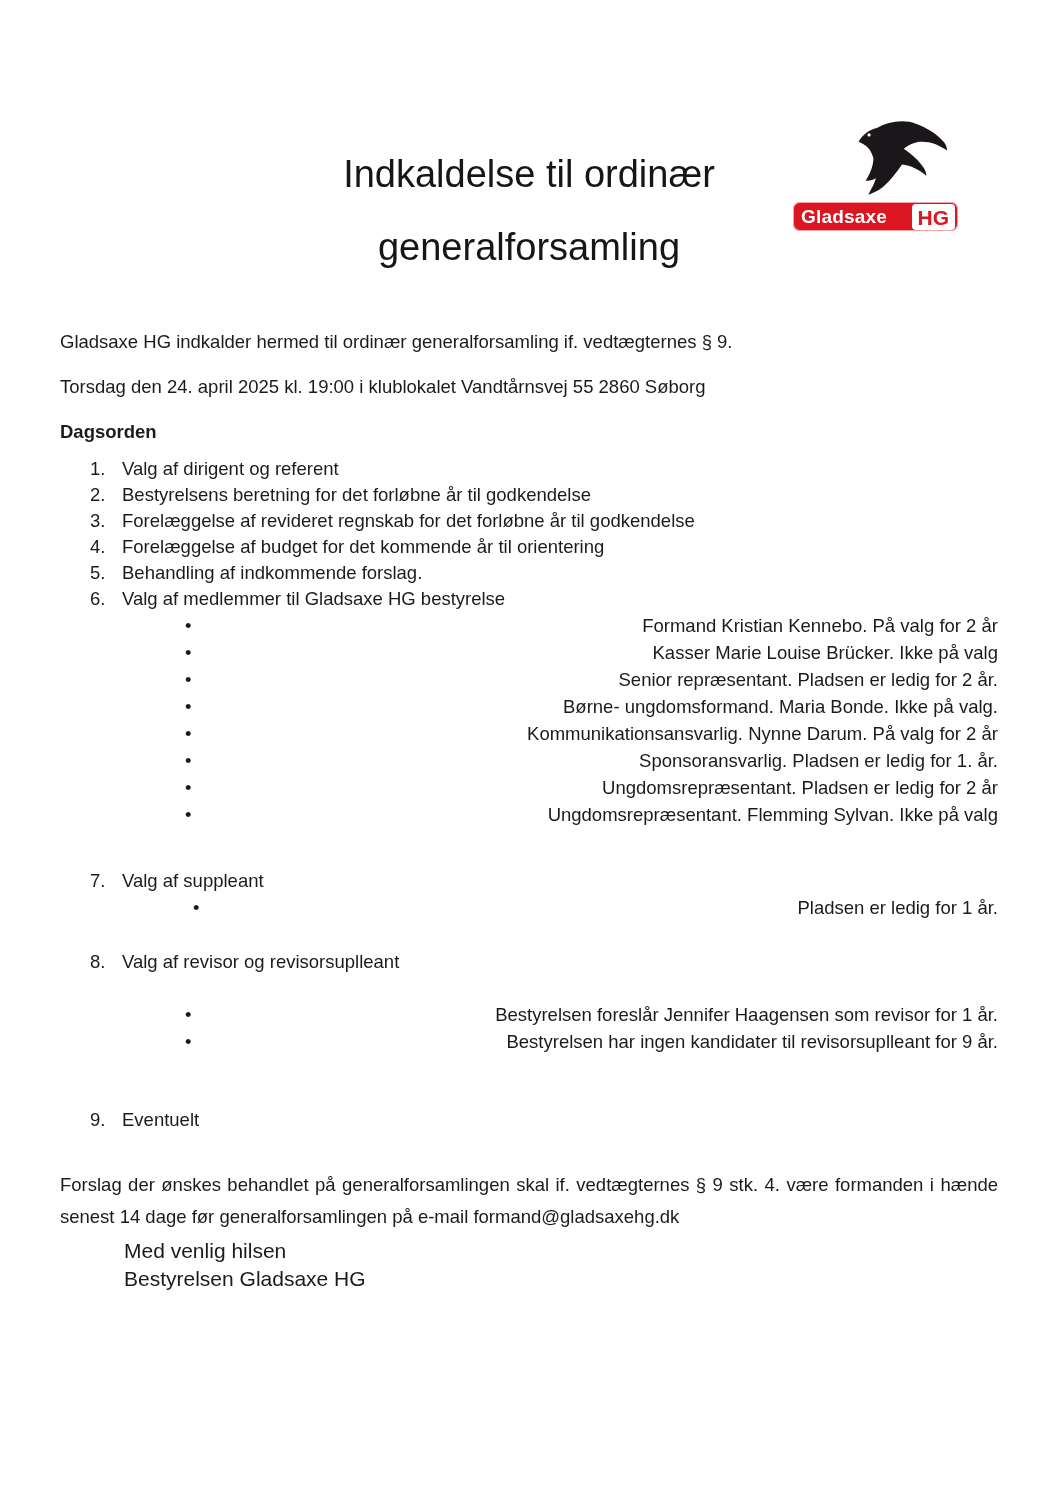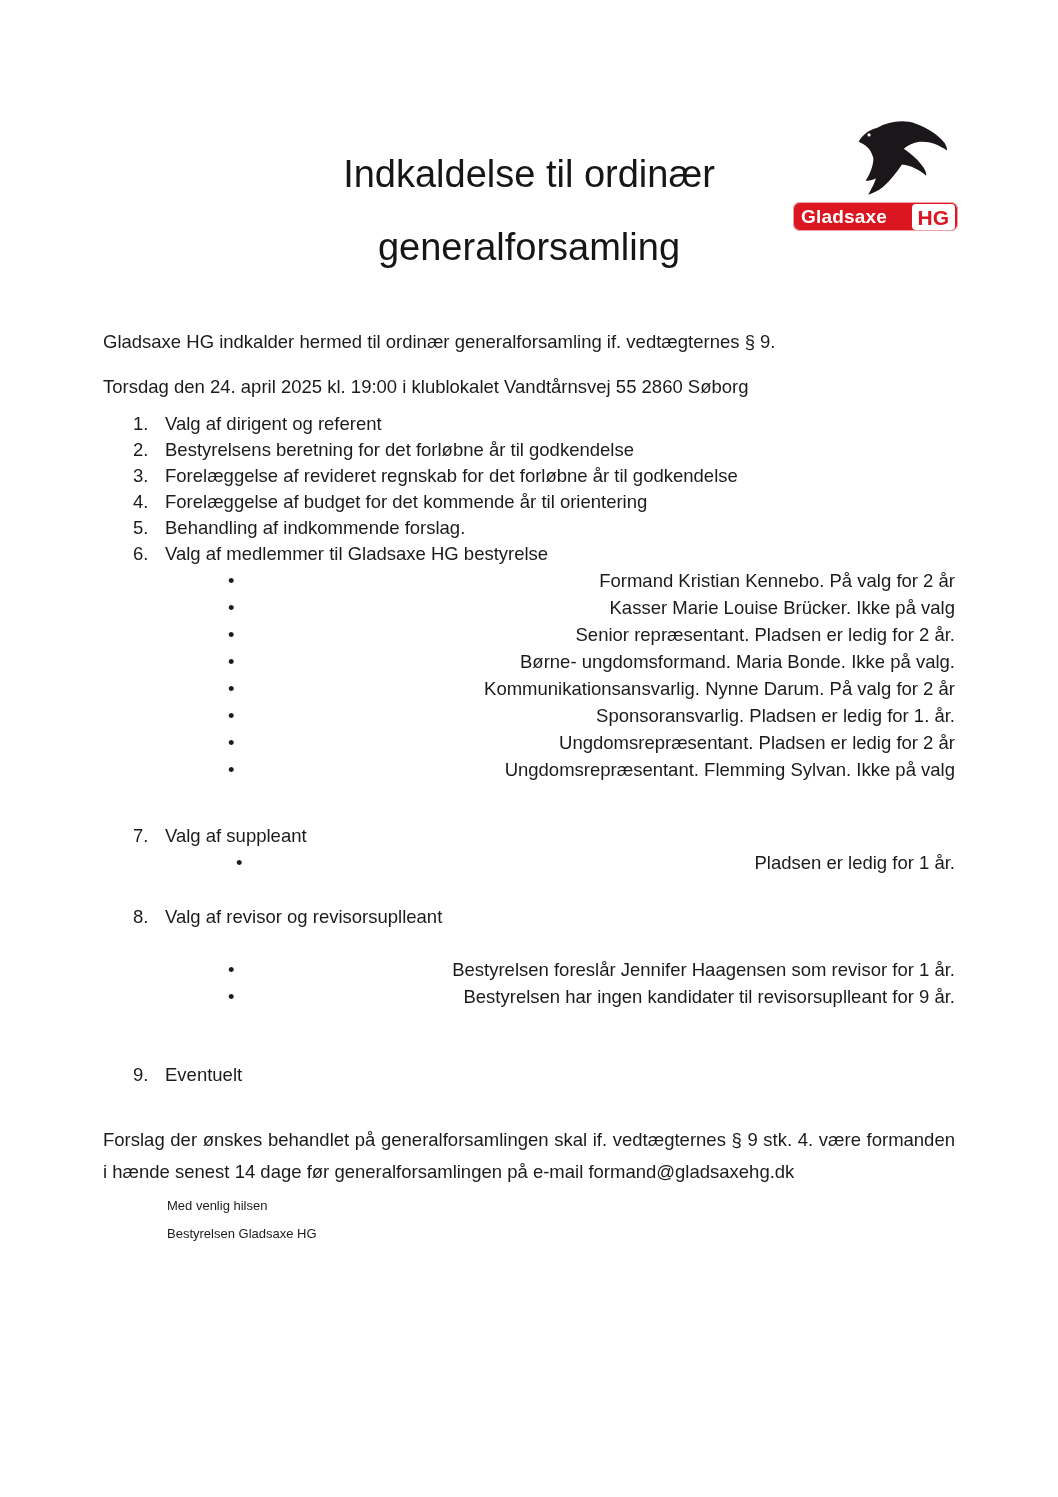--- a/index.html
+++ b/index.html
@@ -4,21 +4,21 @@
 <title>Indkaldelse til ordinær generalforsamling</title>
 <style>
   * { margin:0; padding:0; box-sizing:border-box; }
   html,body { background:#ffffff; }
   .page {
     position:relative;
     width:1058px;
     height:1497px;
     margin:0 auto;
     background:#ffffff;
-    padding:0 103px;
+    padding:0 60px;
     font-family:"Liberation Sans", sans-serif;
     color:#1b1b1b;
     overflow:hidden;
   }
   
   .doc-title {
     margin-top:138px;
     text-align:center;
     font-size:38px;
     line-height:73px;
@@ -79,21 +79,21 @@
   .mt-9  { margin-top:52px; }
   
   .bul-list { }
   .bul-list.gap-top { margin-top:26px; }
   .bli { display:flex; font-size:18.5px; line-height:27px; }
   .bli .dot { margin-left:125px; width:32px; flex:0 0 32px; }
   .bli.indent7 .dot { margin-left:133px; }
   .bli .txt { flex:1;text-align:right; }
   
   .closing { margin-top:36px; text-align:justify; }
-  .signoff { margin-top:4px; margin-left:64px; font-size:13px; line-height:28px; }
+  .signoff { margin-top:4px; margin-left:64px; font-size:21px; line-height:28px; }
 </style>
 </head>
 <body>
 
 <div class="page" style="--brand-red: #dc1620;">
 
   <div class="doc-title">
     <div>Indkaldelse til ordinær</div>
     <div>generalforsamling</div>
   </div>
@@ -119,20 +119,21 @@
       <circle cx="22" cy="28" r="1.9" fill="#ffffff"></circle>
     </svg>
     <div class="logo-banner">
       <span class="logo-name">Gladsaxe</span>
       <span class="logo-hg">HG</span>
     </div>
   </div>
 
   <p class="para p1">Gladsaxe HG indkalder hermed til ordinær generalforsamling if. vedtægternes § 9.</p>
   <p class="para p2">Torsdag den 24. april 2025 kl. 19:00 i klublokalet Vandtårnsvej 55 2860 Søborg</p>
+  <p class="para heading-b">Dagsorden</p>
 
   <div class="num-list">
     <div class="oli">
       <span class="num">1.</span>
       <span class="txt">Valg af dirigent og referent</span>
     </div>
     <div class="oli">
       <span class="num">2.</span>
       <span class="txt">Bestyrelsens beretning for det forløbne år til godkendelse</span>
     </div>

